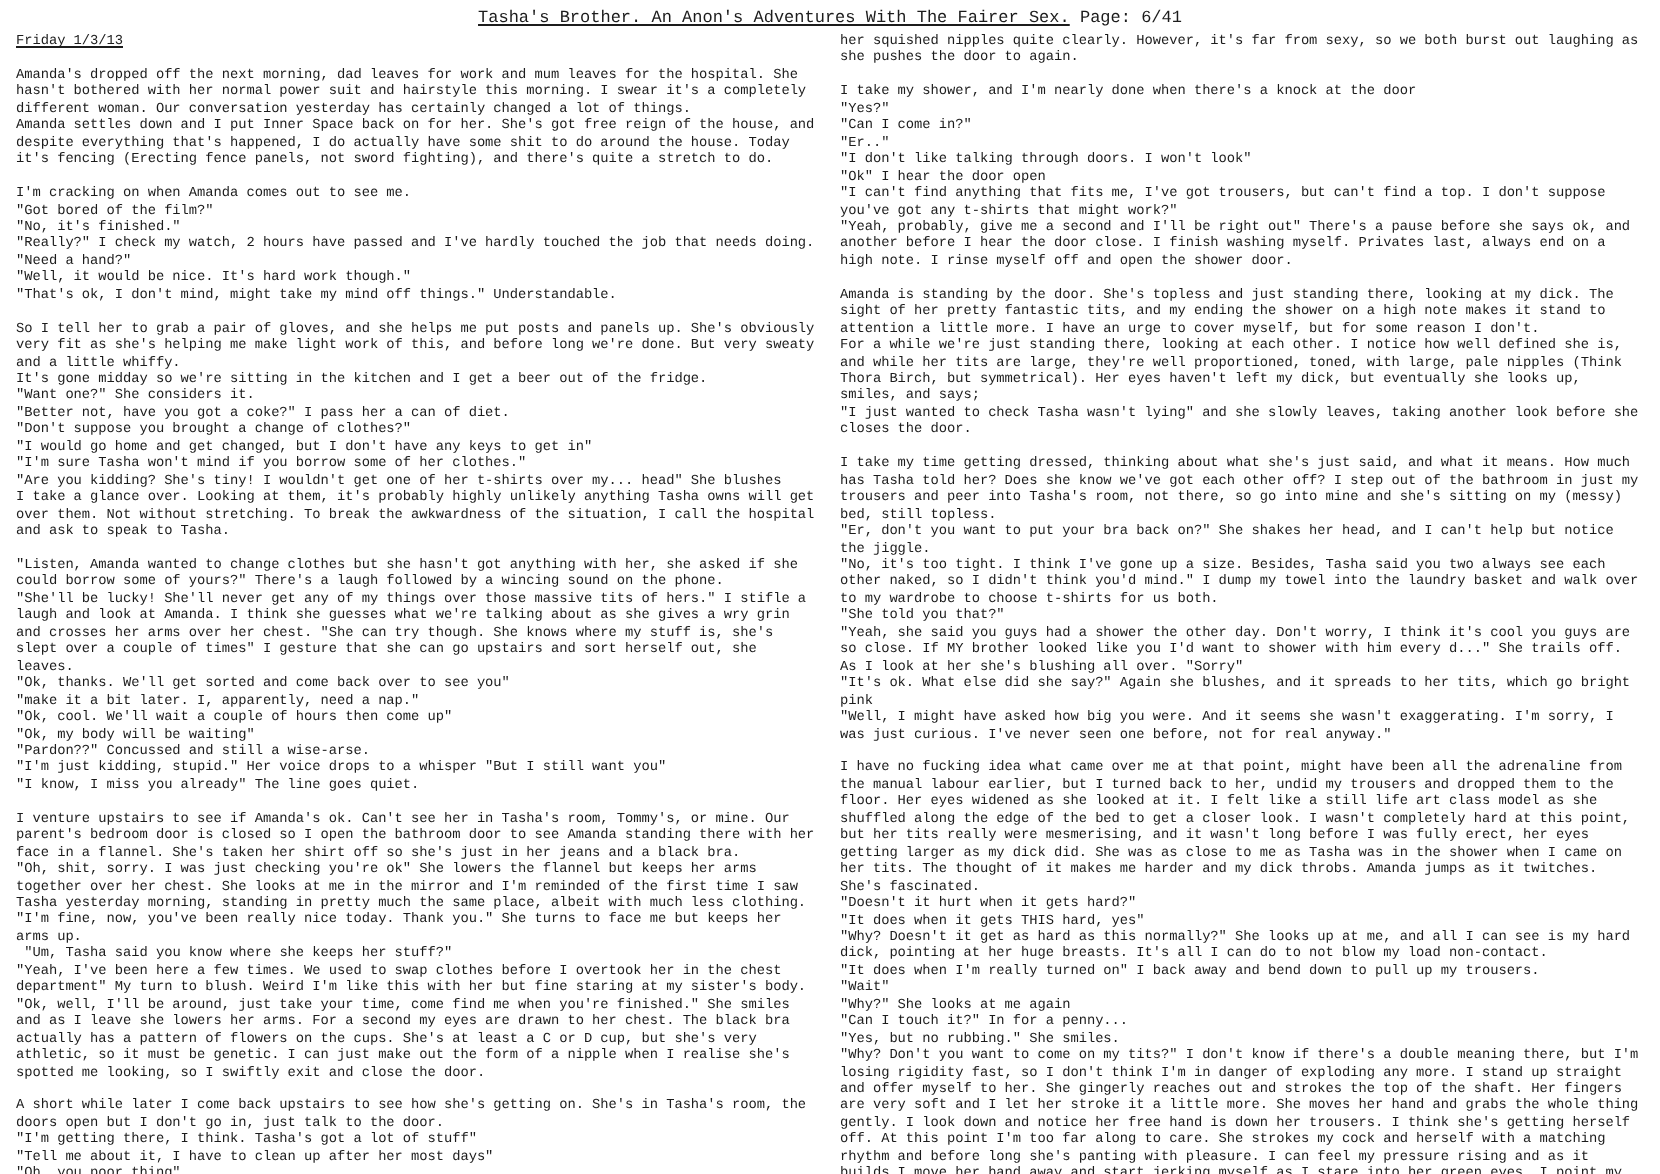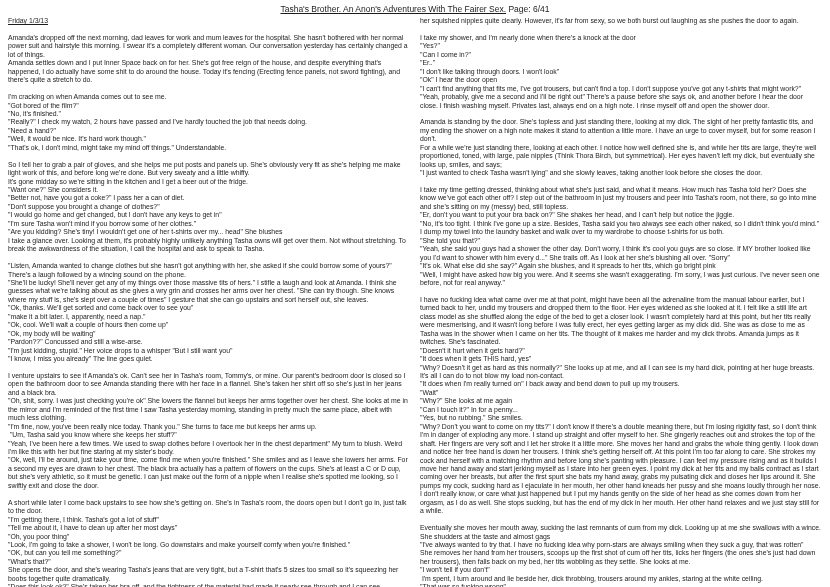--- a/index.html
+++ b/index.html
@@ -3,21 +3,21 @@
 <meta charset="utf-8">
 <style>
   * { margin: 0; padding: 0; box-sizing: border-box; }
   html, body { background: #ffffff; }
   .page {
     position: relative;
     width: 830px;
     height: 587px;
     background: #ffffff;
     color: #1c1c1c;
-    font-family: Liberation Sans, sans-serif;
+    font-family: Liberation Mono, monospace;
     overflow: hidden;
   }
   .title {
     text-align: center;
     padding-top: 4px;
     font-size: 8.5px;
     line-height: 10px;
     white-space: pre;
     color: #1c1c1c;
   }

